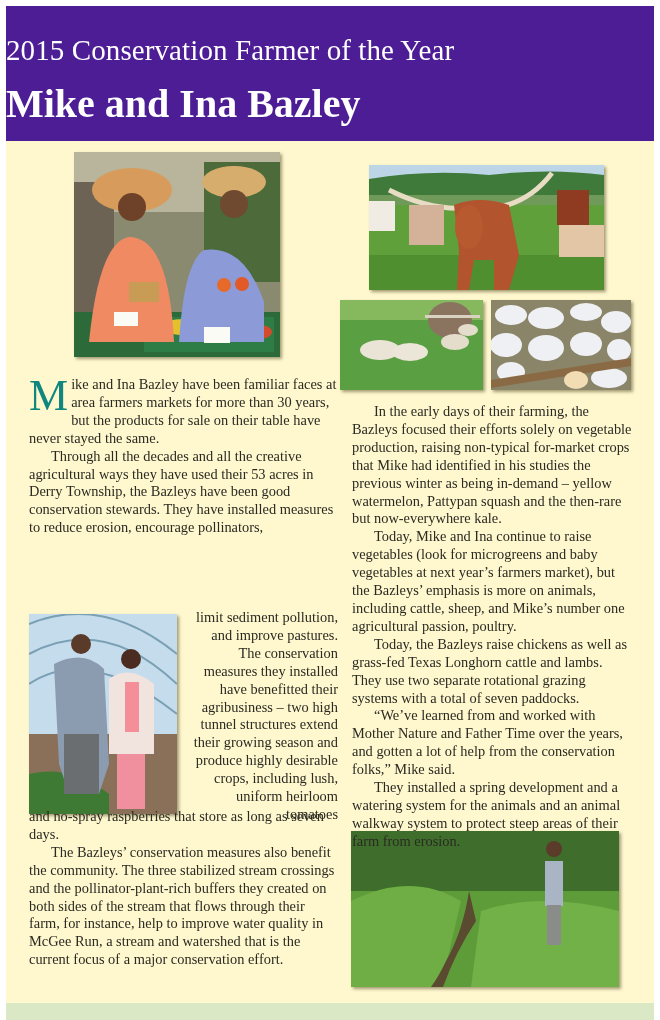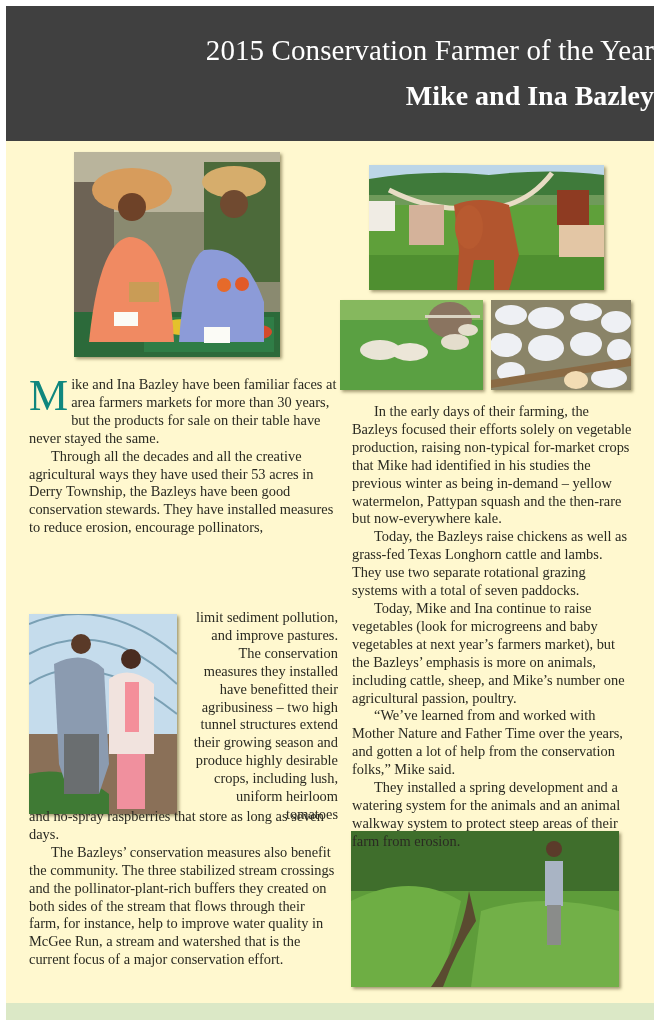--- a/index.html
+++ b/index.html
@@ -2,24 +2,24 @@
 <html><head>
 <meta charset="utf-8">
 <style>
   html, body { margin:0; padding:0; }
   body {
     width:660px; height:1020px; background:#ffffff; position:relative; overflow:hidden;
     font-family:"Liberation Serif","DejaVu Serif",serif; color:#2a2a22;
   }
   .header {
     position:absolute; left:6px; top:6px; width:648px; height:135px;
-    background:#404040; color:#fff; text-align:right;
+    background:#4c1d95; color:#fff; text-align:left;
   }
   .header .sub { position:absolute; left:0; right:0; top:28px; font-size:29px; letter-spacing:0.1px; }
-  .header .title { position:absolute; left:0; right:0; top:74px; font-size:28px; font-weight:bold; }
+  .header .title { position:absolute; left:0; right:0; top:74px; font-size:40px; font-weight:bold; }
   .body {
     position:absolute; left:6px; top:141px; width:648px; height:863px;
     background:#fff8cf;
   }
   .footer {
     position:absolute; left:6px; top:1003px; width:648px; height:17px; background:#dbe8c6;
   }
   .photo {
     position:absolute; box-shadow:2px 2px 3px rgba(90,80,40,0.55);
     overflow:hidden;
@@ -157,17 +157,17 @@
   <p>The conservation measures they installed have benefitted their agribusiness – two high tunnel structures extend their growing season and produce highly desirable crops, including lush, uniform heirloom tomatoes</p>
 </div>
 
 <div class="text" style="left:29px;top:808px;width:309px;">
   <p class="noindent">and no-spray raspberries that store as long as seven days.</p>
   <p>The Bazleys’ conservation measures also benefit the community.  The three stabilized stream crossings and the pollinator-plant-rich buffers they created on both sides of the stream that flows through their farm, for instance, help to improve water quality in McGee Run, a stream and watershed that is the current focus of a major conservation effort.</p>
 </div>
 
 <div class="text" style="left:352px;top:403px;width:280px;">
   <p>In the early days of their farming, the Bazleys focused their efforts solely on vegetable production, raising non-typical for-market crops that Mike had identified in his studies the previous winter as being in-demand – yellow watermelon, Pattypan squash and the then-rare but now-everywhere kale.</p>
+  <p>Today, Mike and Ina continue to raise vegetables (look for microgreens and baby vegetables at next year’s farmers market), but the Bazleys’ emphasis is more on animals, including cattle, sheep, and Mike’s number one agricultural passion, poultry.</p>
   <p>Today, the Bazleys raise chickens as well as grass-fed Texas Longhorn cattle and lambs. They use two separate rotational grazing systems with a total of seven paddocks.</p>
-  <p>Today, Mike and Ina continue to raise vegetables (look for microgreens and baby vegetables at next year’s farmers market), but the Bazleys’ emphasis is more on animals, including cattle, sheep, and Mike’s number one agricultural passion, poultry.</p>
   <p>“We’ve learned from and worked with Mother Nature and Father Time over the years, and gotten a lot of help from the conservation folks,” Mike said.</p>
   <p>They installed a spring development and a watering system for the animals and an animal walkway system to protect steep areas of their farm from erosion.</p>
 </div>
 
 </body></html>

